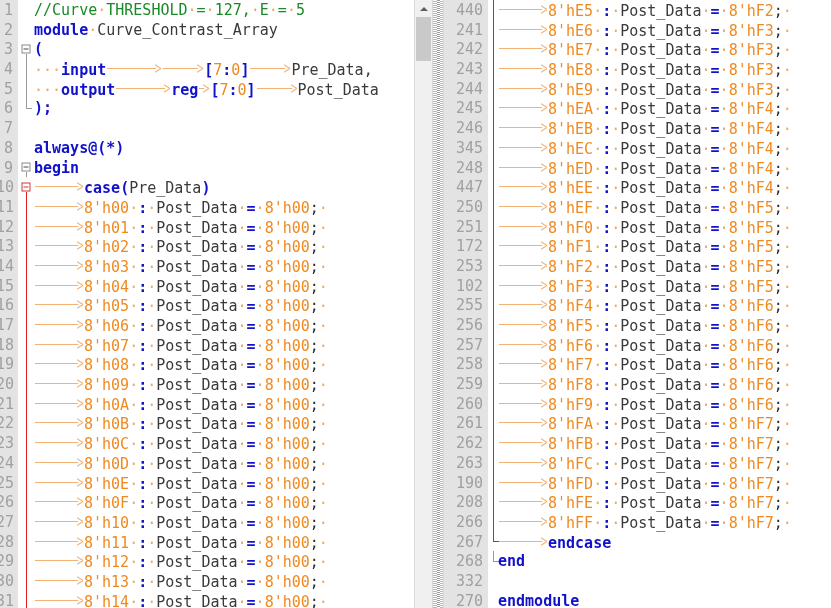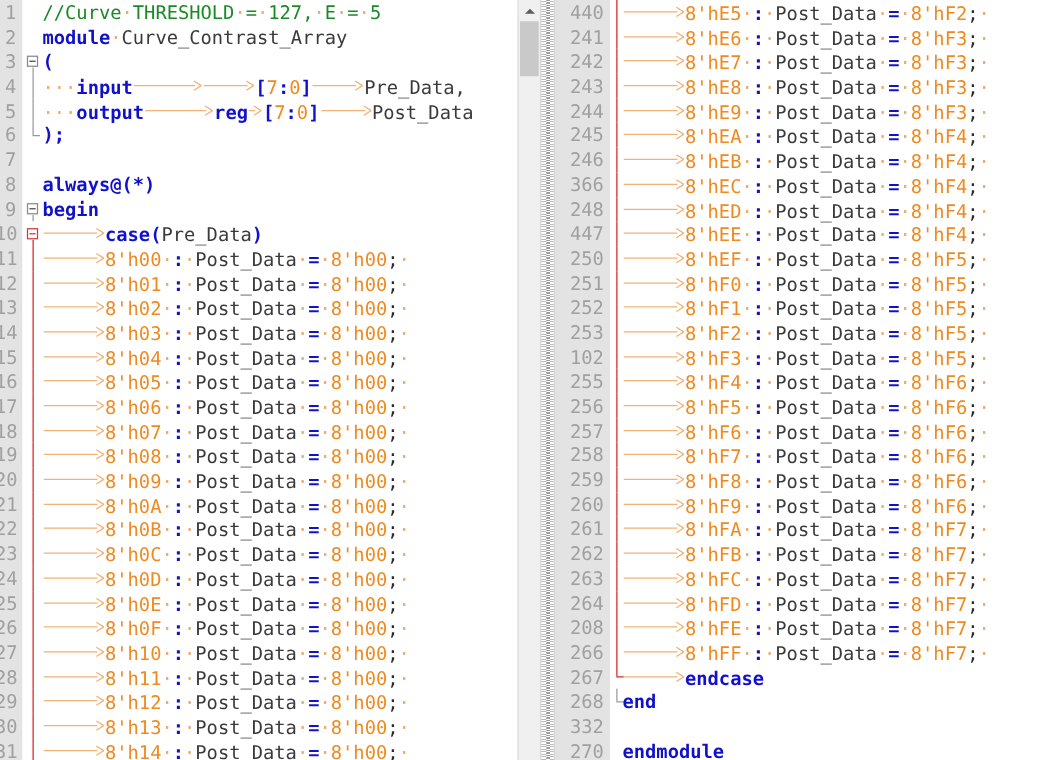--- a/index.html
+++ b/index.html
@@ -276,38 +276,38 @@
 
   <div class="pane" id="rightPane" style="flex:1 1 auto;">
     <div class="gutter" id="rightGutter" style="width:44px;">
         <div class="ln">440</div>
         <div class="ln">241</div>
         <div class="ln">242</div>
         <div class="ln">243</div>
         <div class="ln">244</div>
         <div class="ln">245</div>
         <div class="ln">246</div>
-        <div class="ln">366</div>
+        <div class="ln">345</div>
         <div class="ln">248</div>
         <div class="ln">447</div>
         <div class="ln">250</div>
         <div class="ln">251</div>
-        <div class="ln">252</div>
+        <div class="ln">172</div>
         <div class="ln">253</div>
         <div class="ln">102</div>
         <div class="ln">255</div>
         <div class="ln">256</div>
         <div class="ln">257</div>
         <div class="ln">258</div>
         <div class="ln">259</div>
         <div class="ln">260</div>
         <div class="ln">261</div>
         <div class="ln">262</div>
         <div class="ln">263</div>
-        <div class="ln">264</div>
+        <div class="ln">190</div>
         <div class="ln">208</div>
         <div class="ln">266</div>
         <div class="ln">267</div>
         <div class="ln">268</div>
         <div class="ln">332</div>
         <div class="ln">270</div>
       </div>
     <div class="foldcol" id="rightFold" style="width:10px;">
         <div class="fl">
           <span class="foldline red" style="top: 0px; height: 19.7px;"></span>

